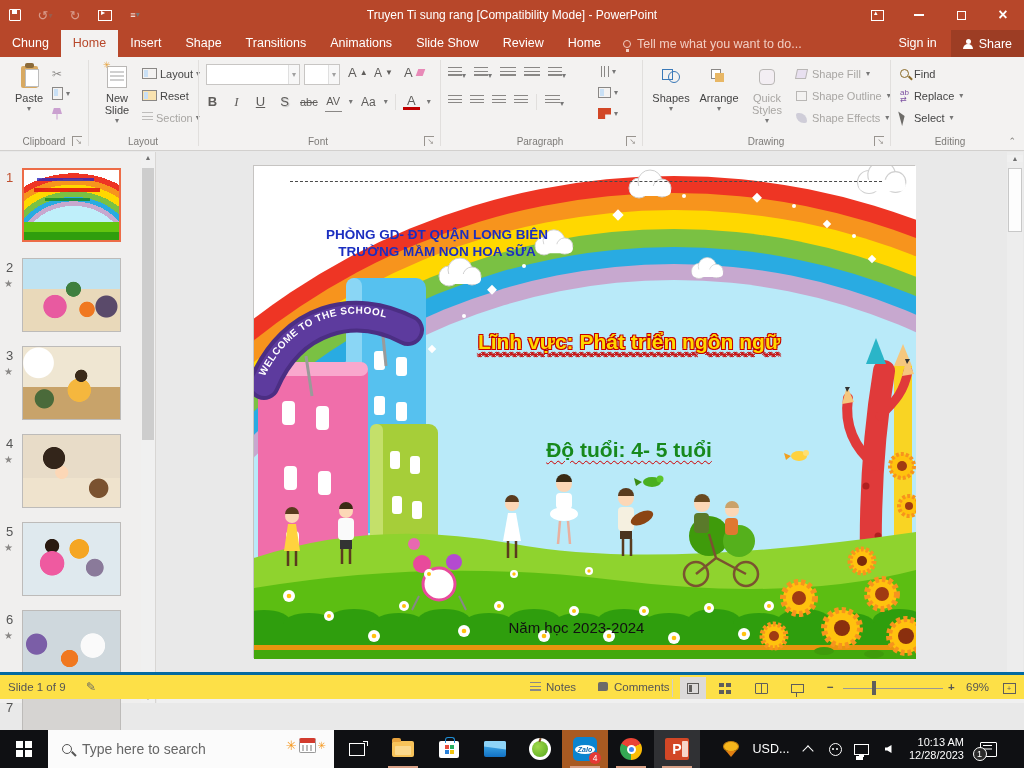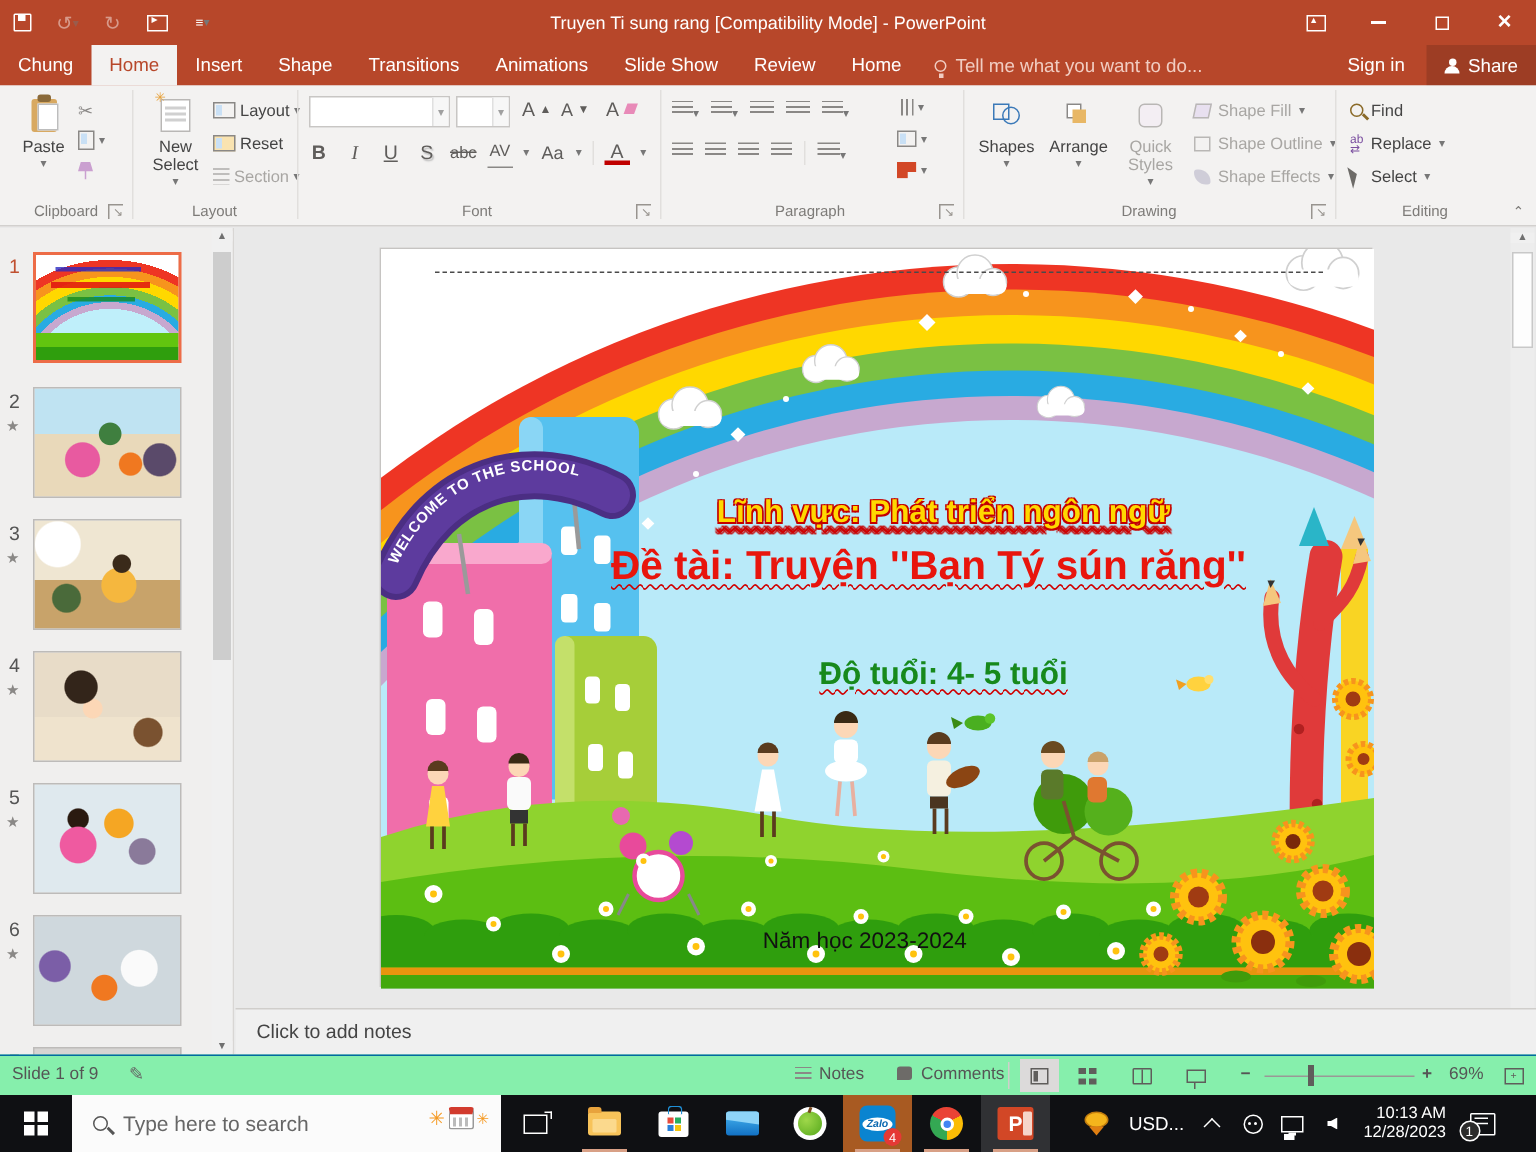--- a/index.html
+++ b/index.html
@@ -135,21 +135,21 @@
 #s-field{left:95px;top:164px;width:560px;font-size:21px;font-weight:bold;color:#ffd800;text-shadow:1px 1px 0 #c40000,-1px -1px 0 #c40000,1px -1px 0 #c40000,-1px 1px 0 #c40000}
 #s-title{left:75px;top:196px;width:580px;font-size:27px;font-weight:bold;color:#e8150d}
 #s-teacher{left:95px;top:236px;width:560px;font-size:15px;font-weight:bold;font-style:italic;color:#1515c8}
 #s-age{left:95px;top:272px;width:560px;font-size:21px;font-weight:bold;color:#17891c}
 #s-year{left:0;top:453px;width:645px;font-size:15px;color:#111}
 
 #notesbar{position:absolute;left:157px;top:672px;width:867px;height:31px;background:#f0f0f0;border-top:1px solid #d0cecb}
 #notes-ph{position:absolute;left:14px;top:7px;font-size:13px;color:#444}
 
 
-#statusbar{position:absolute;left:0;top:703px;width:1024px;height:27px;background:#86efac;border-top:1px solid #0369a1;font-size:11.5px;color:#555}
+#statusbar{position:absolute;left:0;top:672px;width:1024px;height:27px;background:#fde047;border-top:3px solid #0369a1;font-size:11.5px;color:#555}
 #statusbar .lab{position:absolute;top:6px}
 .sb-ic{position:absolute;top:5px;color:#666;font-size:12px}
 .viewbtn{position:absolute;top:2px;width:26px;height:22px;display:flex;align-items:center;justify-content:center}
 .viewbtn.on{background:#dcdada}
 .vn{width:12px;height:11px;border:1.2px solid #5f5d5b;position:relative}
 .vn:before{content:"";position:absolute;left:1px;top:1px;width:3px;height:7px;background:#5f5d5b}
 .vs{width:12px;height:11px;background:
  linear-gradient(#5f5d5b,#5f5d5b) 0 0/5px 4px no-repeat,
  linear-gradient(#5f5d5b,#5f5d5b) 7px 0/5px 4px no-repeat,
  linear-gradient(#5f5d5b,#5f5d5b) 0 7px/5px 4px no-repeat,
@@ -292,21 +292,21 @@
       <span style="width:10px;height:12px;background:#caa0d0;clip-path:polygon(20% 0,80% 0,100% 55%,55% 55%,55% 100%,45% 100%,45% 55%,0 55%)"></span>
     </div>
   <div class="grp-label" style="left:0;width:88px">Clipboard</div>
   <div class="launcher" style="left:72px">↘</div>
   <div class="sep" style="left:88px"></div>
 
   <div class="bigbtn" style="left:94px;top:5px">
     <div class="bico">
         <span class="newslide"></span>
       </div>
-    <div class="blab">New Select</div>
+    <div class="blab">New Slide</div>
     <div class="dd">▾</div>
   </div>
   <div class="smallrow" style="left:142px;top:8px">
       <span class="winic"></span>
       <span>Layout</span>
       <span class="dd">▾</span>
     </div>
   <div class="smallrow" style="left:142px;top:30px">
       <span class="winic" style="background:#f9e3b0"></span>
       <span>Reset</span>
@@ -764,22 +764,25 @@
         </g>
       <g>
           <circle cx="608" cy="395" r="12" fill="#ffc20e" stroke="#f7941d" stroke-width="5" stroke-dasharray="3 2"></circle>
           <circle cx="608" cy="395" r="5" fill="#7a2a0a"></circle>
         </g>
       <ellipse cx="570" cy="485" rx="10" ry="4" fill="#3f9b0b"></ellipse>
         <ellipse cx="620" cy="488" rx="10" ry="4" fill="#3f9b0b"></ellipse>
     </g>
   </svg>
   <div class="ph-dash"></div>
+  <div class="stx" id="s-dept">
+    <div>PHÒNG GD- ĐT QUẬN LONG BIÊN</div>
+    <div>TRƯỜNG MẦM NON HOA SỮA</div>
+  </div>
   <div class="stx wavy" id="s-field">Lĩnh vực: Phát triển ngôn ngữ</div>
-  <div class="stx wavy" id="s-title">Đề tài: Truyện ''Bạn Tý sún răng''</div>
   <div class="stx wavy" id="s-age">Độ tuổi: 4- 5 tuổi</div>
   <div class="stx" id="s-year">Năm học 2023-2024</div>
 </div>
 
 <div id="canvas-sb" class="vsb">
   <div class="sa" style="top:3px">▲</div>
   <div class="sthumb" style="top:16px;height:64px"></div>
 </div>
 
 <div id="notesbar">

